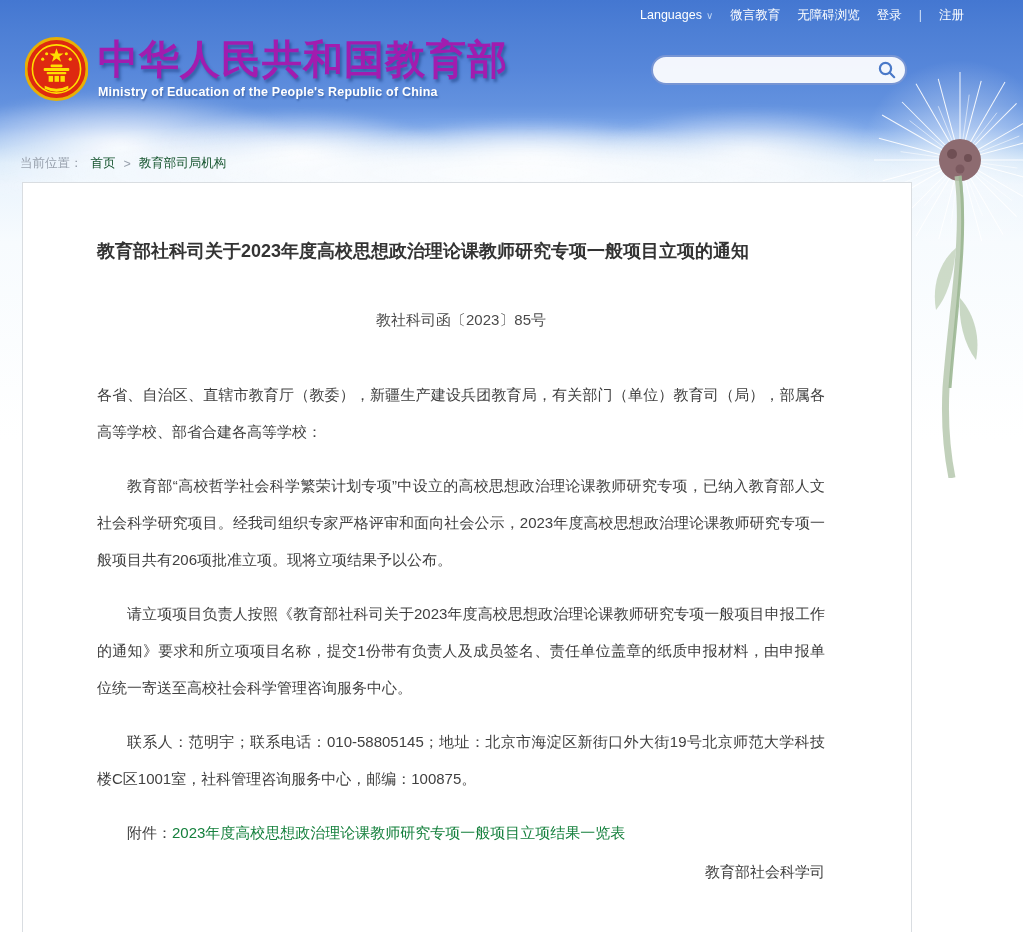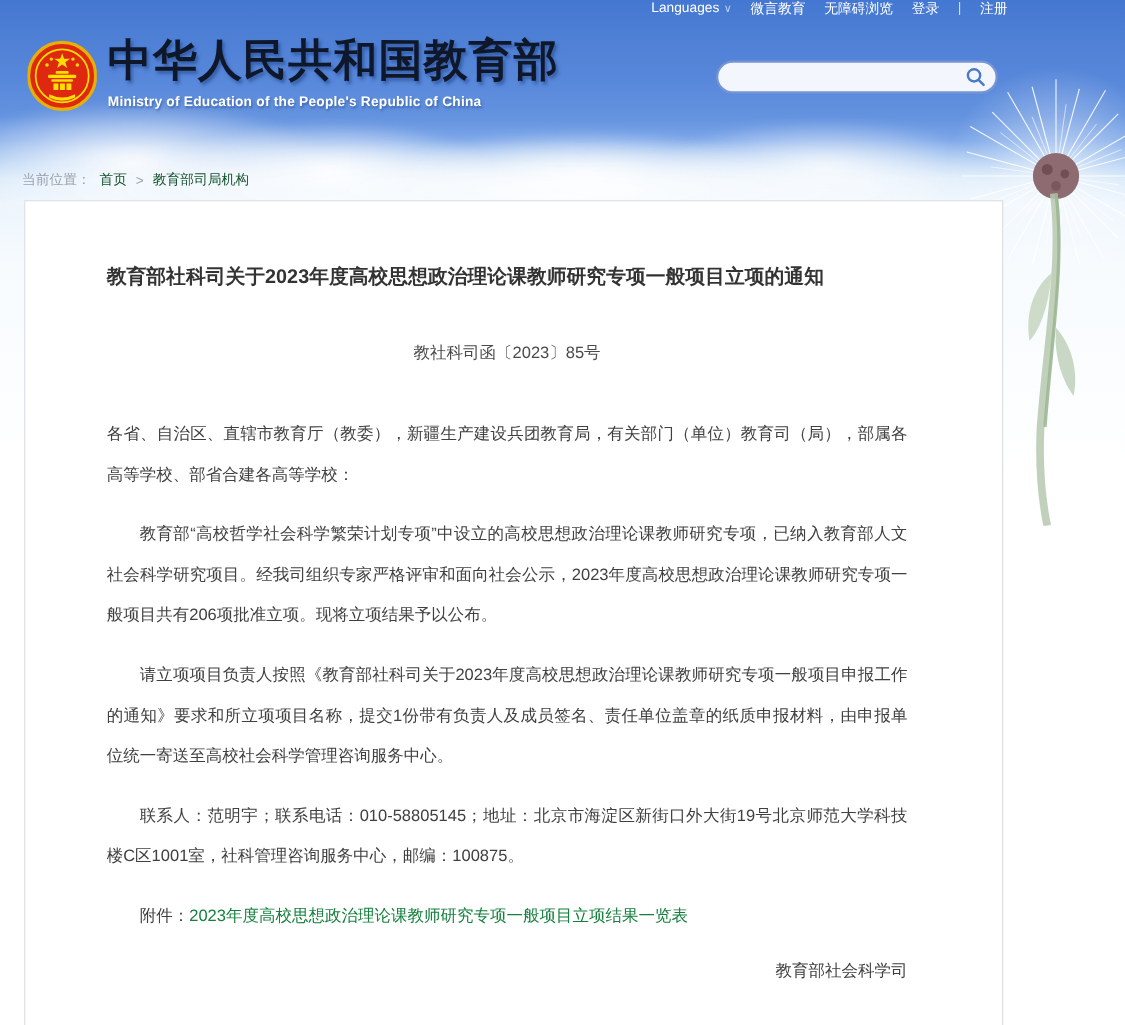--- a/index.html
+++ b/index.html
@@ -22,34 +22,34 @@
   .c3 { left:360px; top:118px; width:340px; height:80px; opacity:.9; }
   .c4 { left:600px; top:108px; width:300px; height:90px; opacity:.85; }
   .c5 { left:-40px; top:128px; width:1100px; height:90px; opacity:.95; filter:blur(8px); }
 
   
   .dandelion { position:absolute; right:0; top:48px; width:175px; height:430px; pointer-events:none; }
 
   
   .topbar {
     position:absolute; top:0; left:0; width:1023px; height:30px;
-    display:flex; justify-content:flex-end; align-items:flex-start;
-    gap:17px; padding-right:107px; color:#ffffff; font-size:12.5px;
+    display:flex; justify-content:flex-end; align-items:center;
+    gap:17px; padding-right:59px; color:#ffffff; font-size:12.5px;
   }
   .topbar a { color:#ffffff; text-decoration:none; cursor:pointer; }
   .topbar .chev { font-size:10px; color:#bcd3f4; margin-left:4px; }
   .topbar .pipe { color:#cfe0f6; }
 
   
   .logo-block { position:absolute; left:25px; top:36px; display:flex; align-items:flex-start; cursor:pointer; }
   .emblem { width:63px; height:66px; margin-right:10px; }
   .site-title {
-    color:#0f172a; font-weight:bold; font-size:40px; line-height:46px;
+    color:#a21caf; font-weight:bold; font-size:40px; line-height:46px;
     letter-spacing:1px; text-shadow:2px 3px 3px rgba(27,62,128,.55);
-    font-family:Liberation Mono, monospace;
+    font-family:Liberation Sans, sans-serif;
   }
   .site-subtitle {
     color:#ffffff; font-weight:bold; font-size:12.5px; margin-top:3px;
     letter-spacing:.2px; text-shadow:1px 2px 2px rgba(27,62,128,.5);
   }
 
   
   .search-box {
     position:absolute; left:651px; top:55px; width:256px; height:30px;
     background:rgba(255,255,255,.93); border:2px solid #7795d4;
@@ -82,21 +82,21 @@
     text-align:center; font-size:15px; color:#4a4a4a; margin-top:48px;
   }
   .doc-body { margin-top:46px; }
   .doc-body p {
     font-size:15px; color:#404040; line-height:37px; text-align:justify;
     margin-bottom:17px;
   }
   .indent { text-indent:2em; }
   .attachment { margin-top:10px; font-size:15px; color:#404040; text-indent:2em; line-height:37px; }
   .attachment a { color:#15803d; text-decoration:none; cursor:pointer; }
-  .sign-line { text-align:right; font-size:15px; color:#404040; margin-top:22px; }
+  .sign-line { text-align:right; font-size:15px; color:#404040; margin-top:12px; }
 </style>
 </head>
 <body>
 
 <div class="sky"></div>
 <div class="cloud c1"></div>
 <div class="cloud c2"></div>
 <div class="cloud c3"></div>
 <div class="cloud c4"></div>
 <div class="cloud c5"></div>

